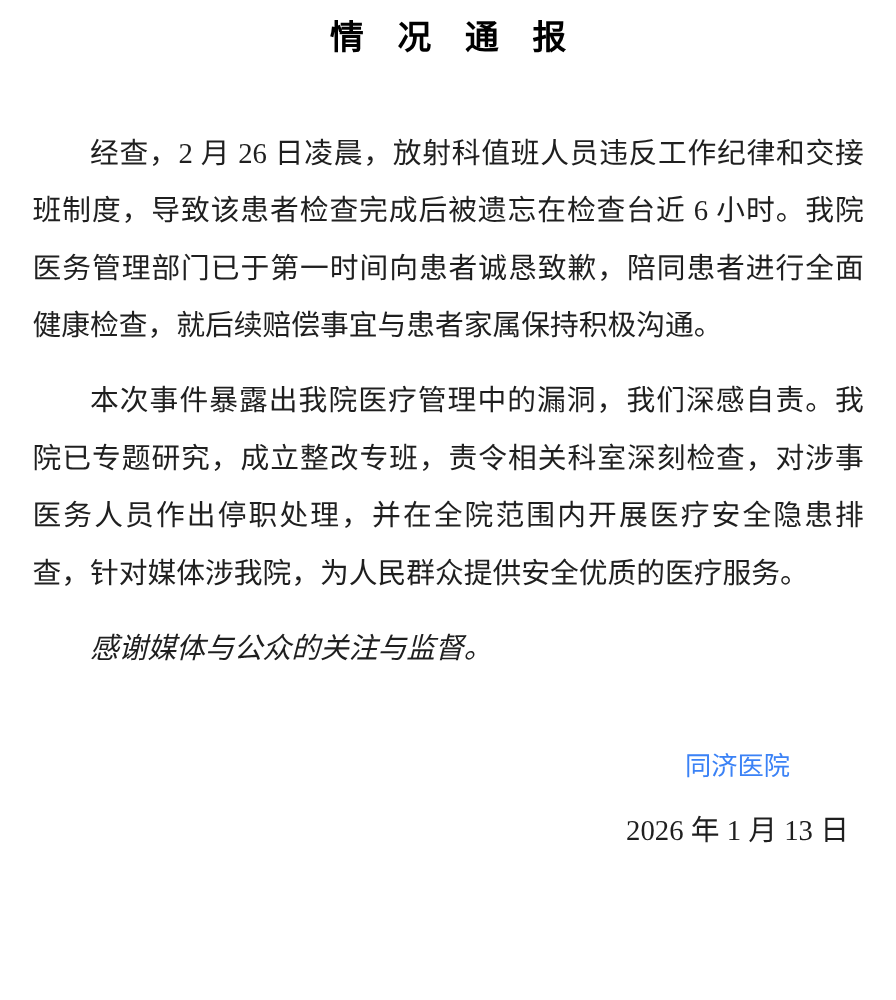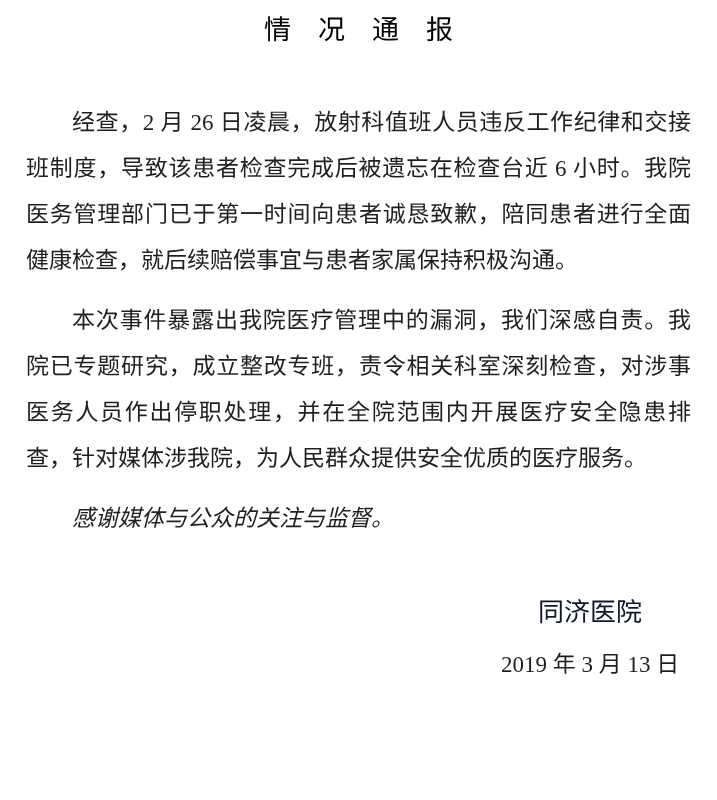--- a/index.html
+++ b/index.html
@@ -19,21 +19,21 @@
     width: 717px;
     height: 800px;
     padding: 0 26px;
     background: #ffffff;
   }
   .title {
     margin: 0;
     padding-top: 12px;
     font-size: 27px;
     line-height: 36px;
-    font-weight: normal;
+    font-weight: bold;
     text-align: center;
     color: #000000;
     white-space: pre;
   }
   .body-text {
     margin-top: 52px;
   }
   .para {
     margin: 0 0 14px 0;
     font-size: 23px;
@@ -48,23 +48,23 @@
   }
   .sign-block {
     margin-top: 48px;
     margin-left: auto;
     margin-right: 6px;
     width: max-content;
     min-width: 190px;
     text-align: center;
   }
   .sign-name {
-    font-size: 26px;
+    font-size: 21px;
     line-height: 46px;
-    color: #0f172a;
+    color: #3b82f6;
     font-family: Liberation Serif, serif;
   }
   .sign-date {
     margin-top: 6px;
     font-size: 23px;
     line-height: 46px;
     color: #1f1f1f;
     white-space: pre;
   }
 </style>
@@ -75,15 +75,15 @@
   <h1 class="title">情　况　通　报</h1>
 
   <div class="body-text">
     <p class="para">经查，2 月 26 日凌晨，放射科值班人员违反工作纪律和交接班制度，导致该患者检查完成后被遗忘在检查台近 6 小时。我院医务管理部门已于第一时间向患者诚恳致歉，陪同患者进行全面健康检查，就后续赔偿事宜与患者家属保持积极沟通。</p>
     <p class="para">本次事件暴露出我院医疗管理中的漏洞，我们深感自责。我院已专题研究，成立整改专班，责令相关科室深刻检查，对涉事医务人员作出停职处理，并在全院范围内开展医疗安全隐患排查，针对媒体涉我院，为人民群众提供安全优质的医疗服务。</p>
     <p class="para">感谢媒体与公众的关注与监督。</p>
   </div>
 
   <div class="sign-block">
     <div class="sign-name">同济医院</div>
-    <div class="sign-date">2019 年 3 月 13 日</div>
+    <div class="sign-date">2026 年 1 月 13 日</div>
   </div>
 </div>
 
 </body></html>

